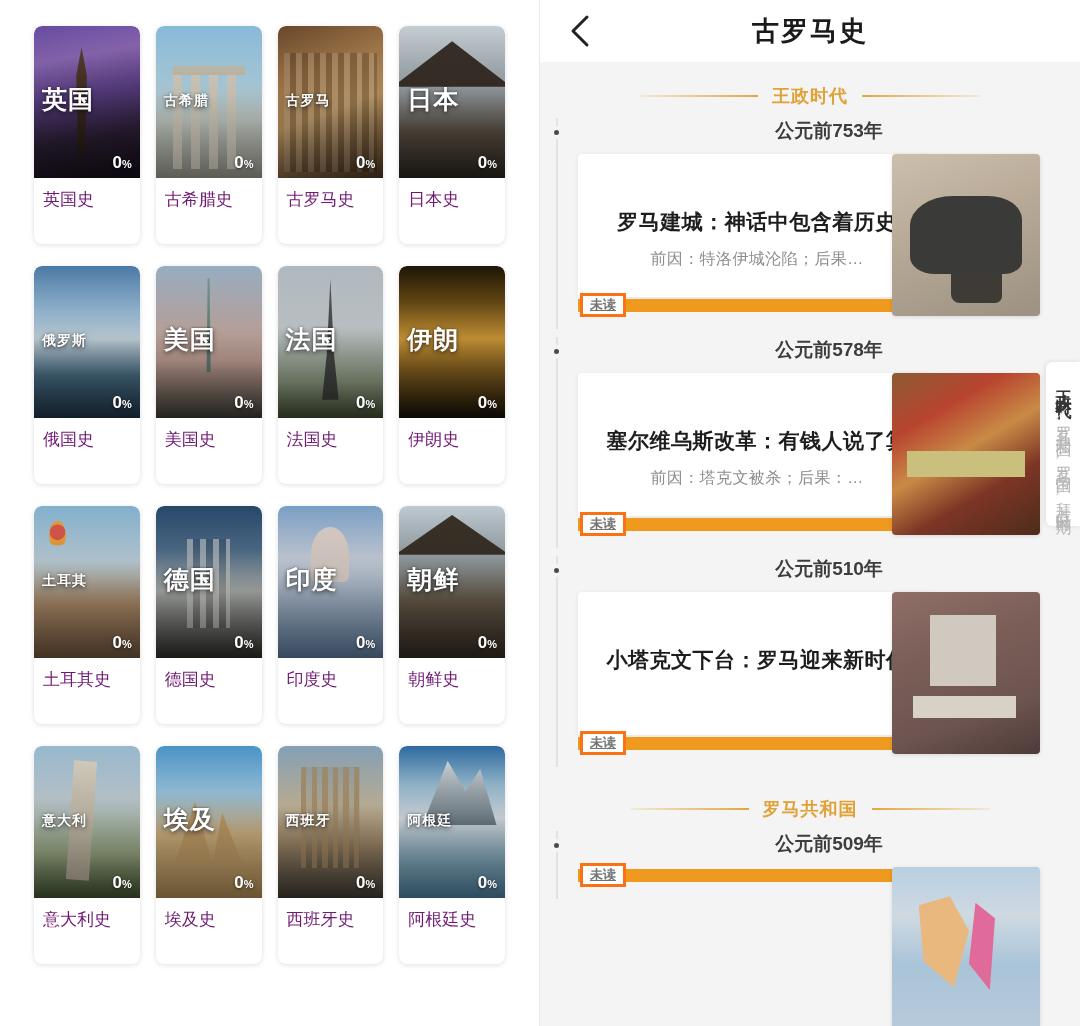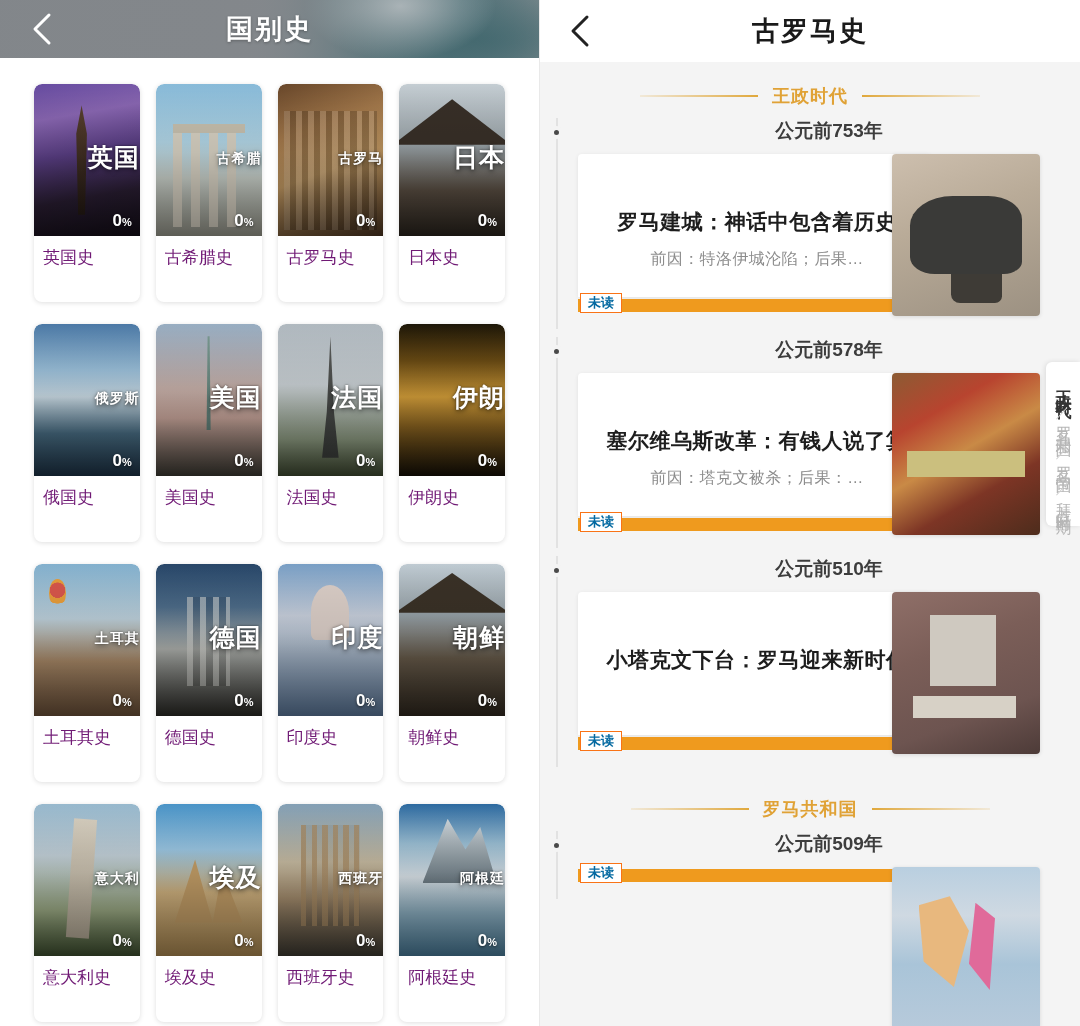--- a/index.html
+++ b/index.html
@@ -80,21 +80,21 @@
     border-radius: 8px 8px 0 0;
   }
   .card-image .photo { position: absolute; inset: 0; }
   .card-image .vignette {
     position: absolute; inset: 0;
     background: linear-gradient(180deg, rgba(0,0,0,0.05) 0%, rgba(0,0,0,0.12) 45%, rgba(0,0,0,0.4) 100%);
   }
   .card-name {
     position: absolute; left: 0; right: 0; top: 50%;
     transform: translateY(-58%);
-    text-align: right;
+    text-align: left;
     color: #ffffff;
     font-size: 25px;
     font-weight: bold;
     letter-spacing: 1px;
     text-shadow: 0 2px 5px rgba(0,0,0,0.55), 0 0 2px rgba(0,0,0,0.5);
     white-space: nowrap;
     margin-left: 8px;
   }
   .card-name.small { font-size: 14px; }
   .progress-badge {
@@ -247,26 +247,27 @@
     width: 352px;
   }
   .event-bar {
     position: absolute; left: 0; right: 0; top: 2px;
     height: 13px;
     background: #ef9a1e;
   }
   .unread-badge {
     position: absolute; left: 2px; top: -4px;
     background: #ffffff;
-    border: 1px solid #f97316;
-    color: #0369a1;
+    border: 3px solid #f97316;
+    color: #737373;
     font-size: 13px; font-weight: bold;
     padding: 2px 7px 3px 7px;
     line-height: 1;
     z-index: 2;
+    text-decoration: underline;
   }
 
   
   .th-wolf { background: linear-gradient(160deg, #cdbfae 0%, #b9ab98 40%, #9c9182 100%); }
   .th-wolf::after { content:""; position:absolute; left:12%; top:26%; width:76%; height:48%; background:#3a3a38; border-radius: 38% 30% 16% 22%; }
   .th-wolf::before { content:""; position:absolute; left:40%; top:62%; width:34%; height:30%; background:#3e3b36; border-radius: 30% 26% 14% 18%; }
   .th-feast { background: linear-gradient(150deg, #8c5b33 0%, #b8442f 26%, #c98a46 48%, #7d3525 70%, #4d2c1c 100%); }
   .th-feast::after { content:""; position:absolute; left:10%; top:48%; width:80%; height:16%; background: #cbbf7e; }
   .th-ruin { background: linear-gradient(160deg, #8f6f68 0%, #7b5e58 36%, #6d5450 72%, #4d3b38 100%); }
   .th-ruin::after { content:""; position:absolute; left:26%; top:14%; width:44%; height:44%; background:#cfc9c0; }
@@ -302,34 +303,20 @@
     margin: 3px 0;
   }
 </style>
 </head>
 <body>
 
 <div id="app">
 
   <div class="left-panel">
 
-    <div class="left-header">
-      <div class="left-header-bg"></div>
-      <div class="left-header-shade"></div>
-      <div class="left-header-inner">
-        <div class="back-chevron">
-          <span>
-            <svg width="22" height="34" viewBox="0 0 22 34" fill="none">
-              <path d="M19 3 L5 17 L19 31" stroke="#ffffff" stroke-width="3" stroke-linecap="round" stroke-linejoin="round"></path>
-            </svg>
-          </span>
-        </div>
-        <div class="left-title">国别史</div>
-      </div>
-    </div>
 
     <div class="grid-wrap">
       <div class="grid" id="country-grid">
           <div class="country-card">
             <div class="card-image">
               <div class="photo ph-uk"></div>
               <div class="vignette"></div>
               <div class="card-name">英国</div>
               <div class="progress-badge"><span>0</span><span class="pct">%</span></div>
             </div>

